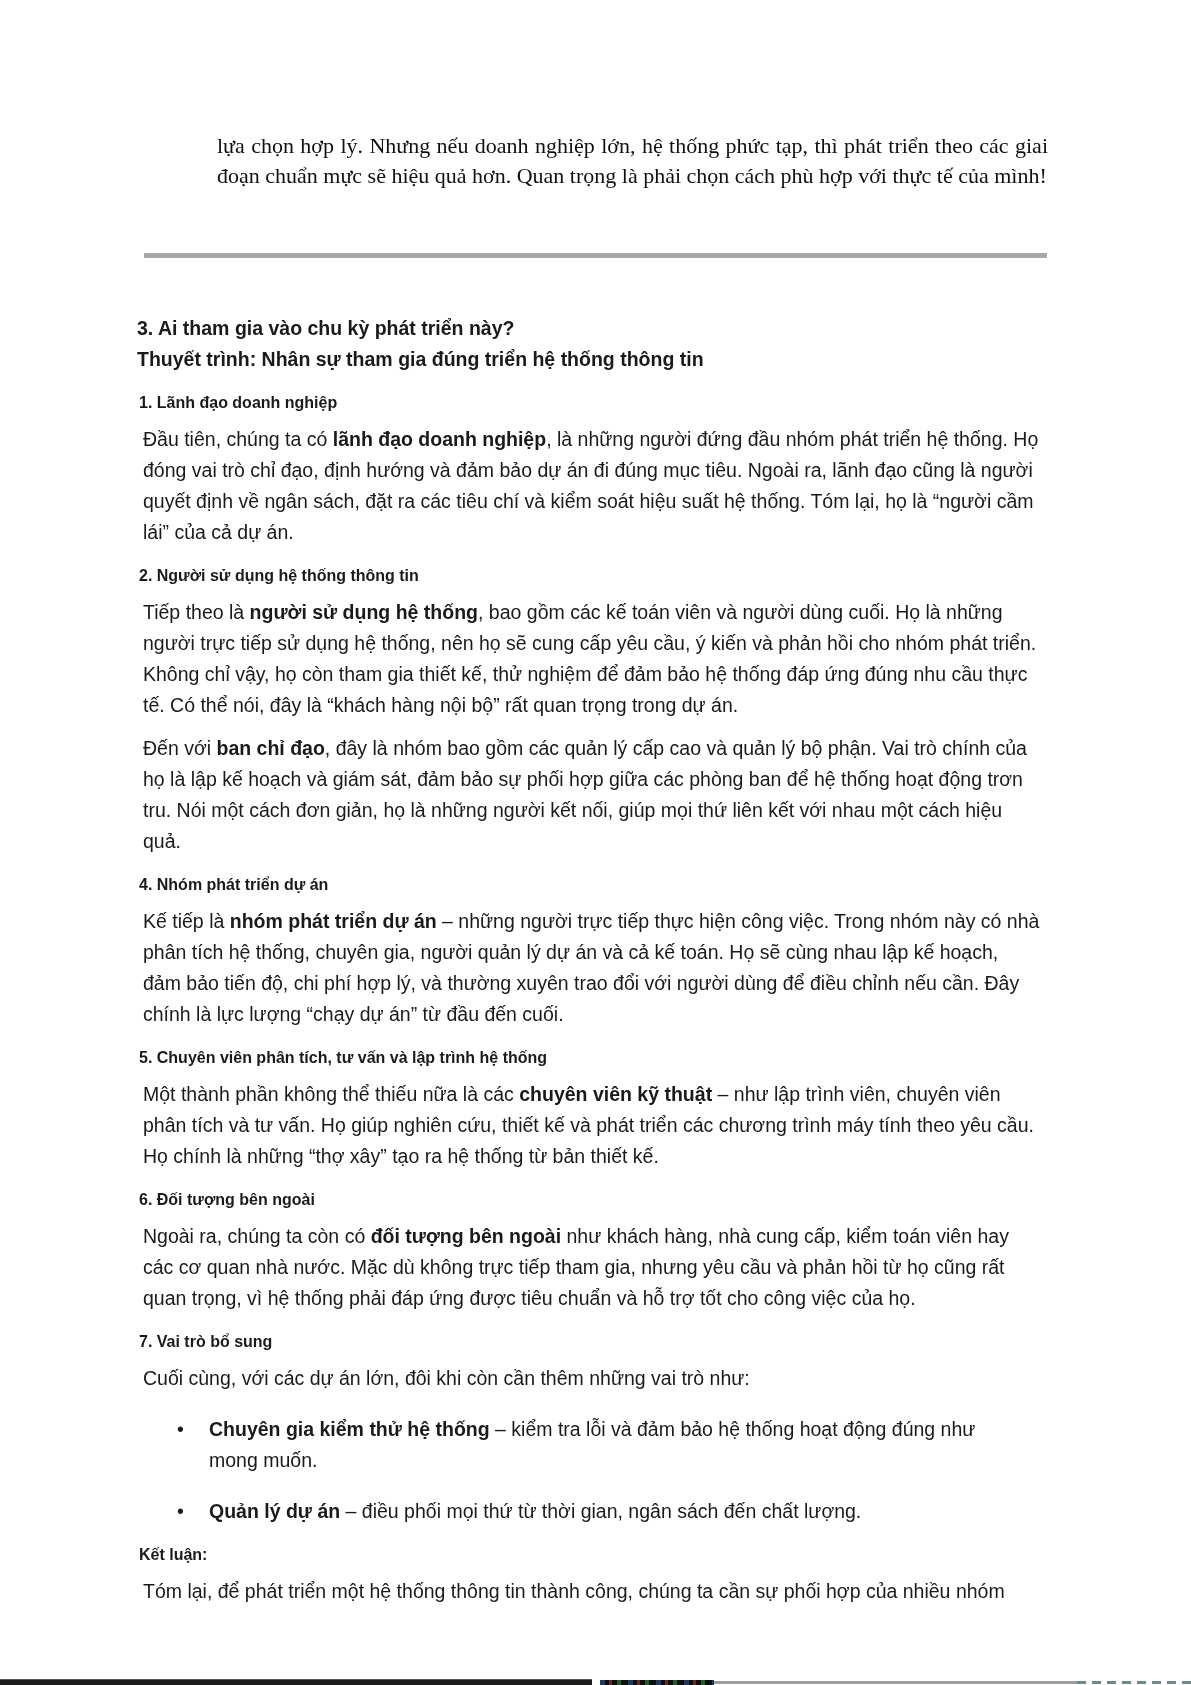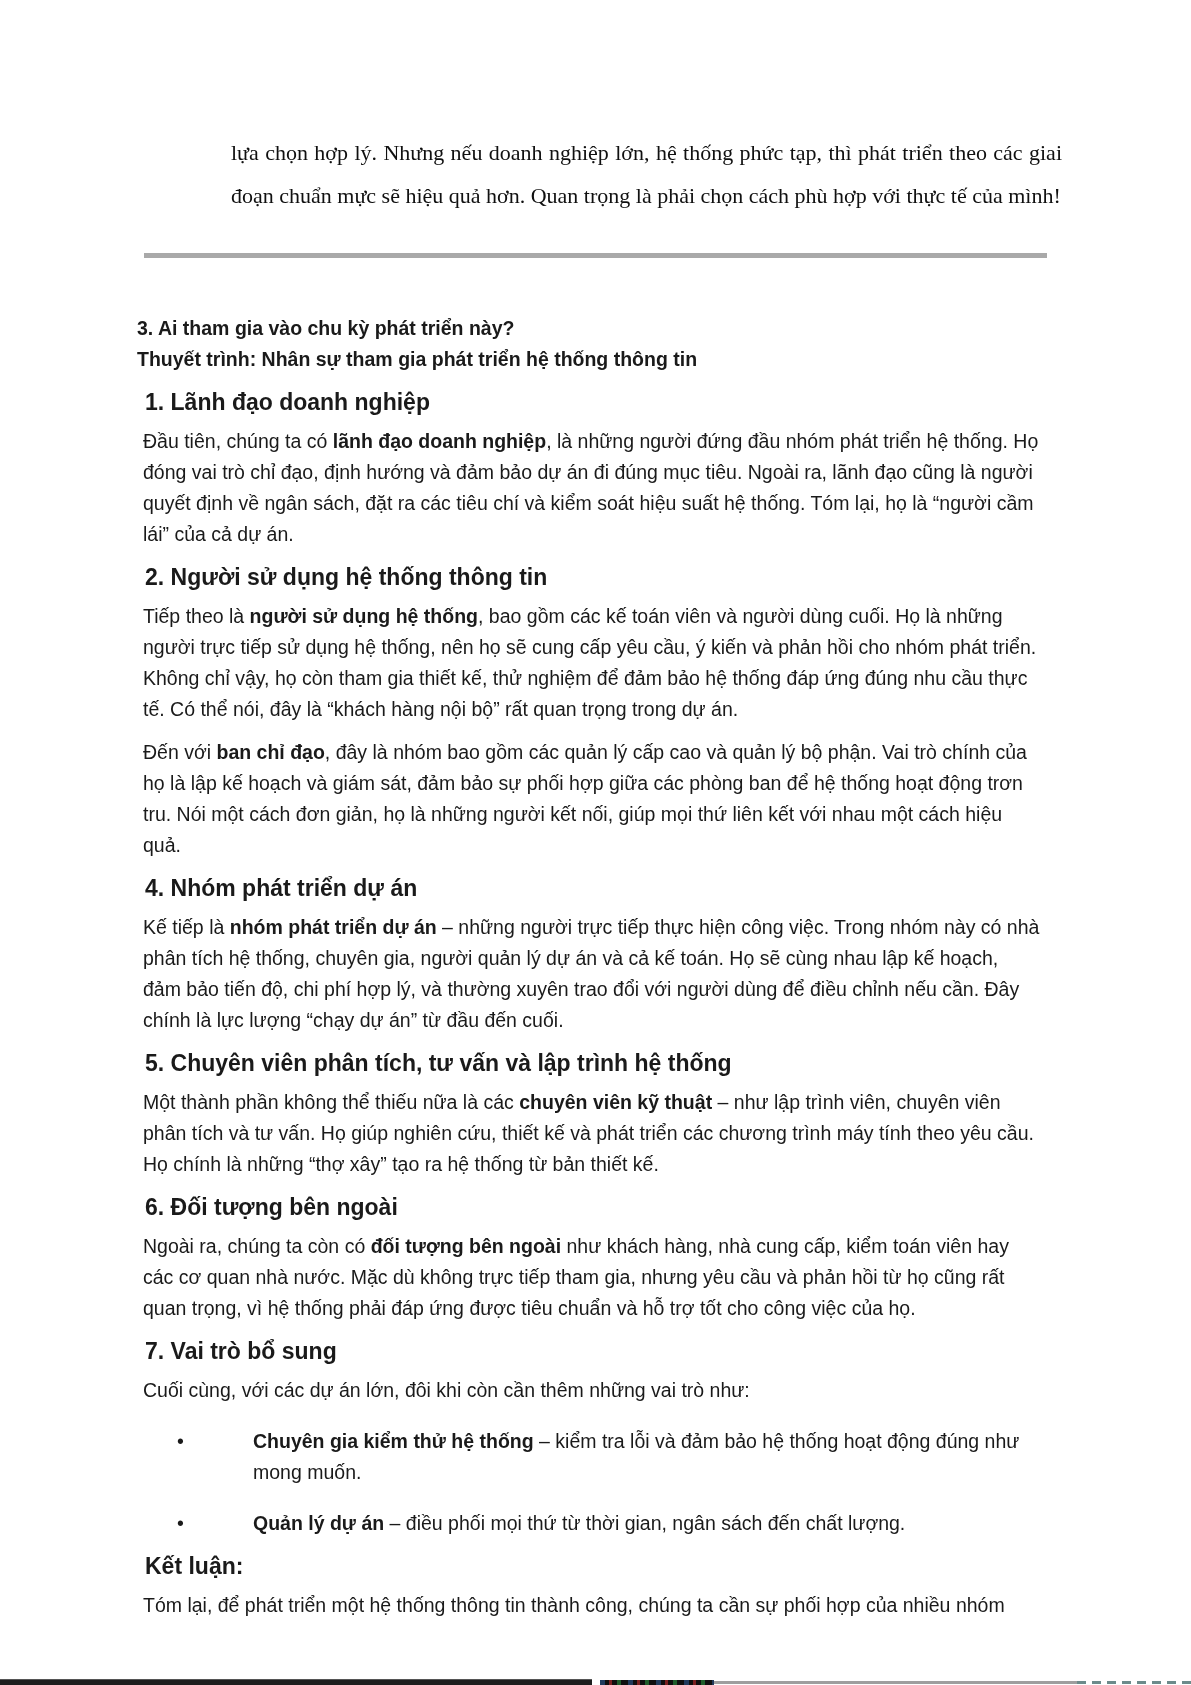--- a/index.html
+++ b/index.html
@@ -6,57 +6,57 @@
   body {
     width: 1191px; height: 1685px;
     background: #ffffff;
     position: relative;
     overflow: hidden;
     font-family: "Liberation Sans", sans-serif;
     color: #1a1a1a;
   }
   .intro-para {
     position: absolute;
-    top: 131px; left: 231px; width: 831px;
+    top: 131px; left: 217px; width: 831px;
     margin: 0;
     font-family: "Liberation Serif", serif;
-    font-size: 22px; line-height: 43px;
+    font-size: 22px; line-height: 30px;
     text-align: justify;
     color: #101010;
   }
   .divider {
     position: absolute;
     top: 253px; left: 144px;
     width: 903px; height: 5px;
     background: #a9a9a9;
   }
   .content {
     position: absolute;
     top: 313px; left: 137px; width: 910px;
     font-size: 19.5px; line-height: 31px;
   }
   .doc-title { font-weight: bold; }
   .section { margin-top: 12px; }
   .section-heading {
     font-weight: bold;
-    font-size: 23px;
-    margin: 8px;
+    font-size: 16px;
+    margin: 2px;
     line-height: 31px;
   }
   .section-body { margin: 6px; }
   .b { font-weight: bold; }
   .bullets { margin-top: 16px; }
   .bullet-item { display: flex; margin-top: 20px; }
   .bullet-dot {
     flex: 0 0 32px;
     margin-left: 40px;
     text-align: left;
     font-size: 19.5px;
   }
-  .bullet-text { flex: 1 1 auto; padding-right: 20px; margin-left: 44px; }
+  .bullet-text { flex: 1 1 auto; padding-right: 20px; }
   
   .taskbar-edge { position: absolute; left: 0; bottom: 0; width: 1191px; height: 6px; }
   .tb-seg { position: absolute; }
   .tb-dark   { left: 0;     bottom: 0; width: 592px;  height: 5px; background: #1d1d1d; border-top: 1px solid #555; }
   .tb-gap    { left: 592px; bottom: 0; width: 8px;    height: 5px; background: #ffffff; }
   .tb-apps   { left: 600px; bottom: 0; width: 114px;  height: 5px;
                background: repeating-linear-gradient(90deg,
                  #203a5c 0 5px, #0f0f0f 5px 9px, #7a2020 9px 12px,
                  #0f0f0f 12px 17px, #1f5c2a 17px 21px, #0f0f0f 21px 28px); }
   .tb-line   { left: 714px; bottom: 1px; width: 363px; height: 3px; background: #9e9e9e; }
@@ -65,21 +65,21 @@
 </style>
 </head>
 <body>
 
 <p class="intro-para">lựa chọn hợp lý. Nhưng nếu doanh nghiệp lớn, hệ thống phức tạp, thì phát triển theo các giai đoạn chuẩn mực sẽ hiệu quả hơn. Quan trọng là phải chọn cách phù hợp với thực tế của mình!</p>
 
 <div class="divider"></div>
 
 <div class="content">
   <div class="doc-title">3. Ai tham gia vào chu kỳ phát triển này?</div>
-  <div class="doc-title">Thuyết trình: Nhân sự tham gia phát triển hệ thống thông tin</div>
+  <div class="doc-title">Thuyết trình: Nhân sự tham gia đúng triển hệ thống thông tin</div>
   <div id="sections">
       <section class="section">
         <h2 class="section-heading">1. Lãnh đạo doanh nghiệp</h2>
         <p class="section-body"><span>Đầu tiên, chúng ta có </span><span class="b">lãnh đạo doanh nghiệp</span><span>, là những người đứng đầu nhóm phát triển hệ thống. Họ đóng vai trò chỉ đạo, định hướng và đảm bảo dự án đi đúng mục tiêu. Ngoài ra, lãnh đạo cũng là người quyết định về ngân sách, đặt ra các tiêu chí và kiểm soát hiệu suất hệ thống. Tóm lại, họ là “người cầm lái” của cả dự án.</span></p>
       </section>
       <section class="section">
         <h2 class="section-heading">2. Người sử dụng hệ thống thông tin</h2>
         <p class="section-body"><span>Tiếp theo là </span><span class="b">người sử dụng hệ thống</span><span>, bao gồm các kế toán viên và người dùng cuối. Họ là những người trực tiếp sử dụng hệ thống, nên họ sẽ cung cấp yêu cầu, ý kiến và phản hồi cho nhóm phát triển. Không chỉ vậy, họ còn tham gia thiết kế, thử nghiệm để đảm bảo hệ thống đáp ứng đúng nhu cầu thực tế. Có thể nói, đây là “khách hàng nội bộ” rất quan trọng trong dự án.</span></p>
       </section>
       <section class="section">

